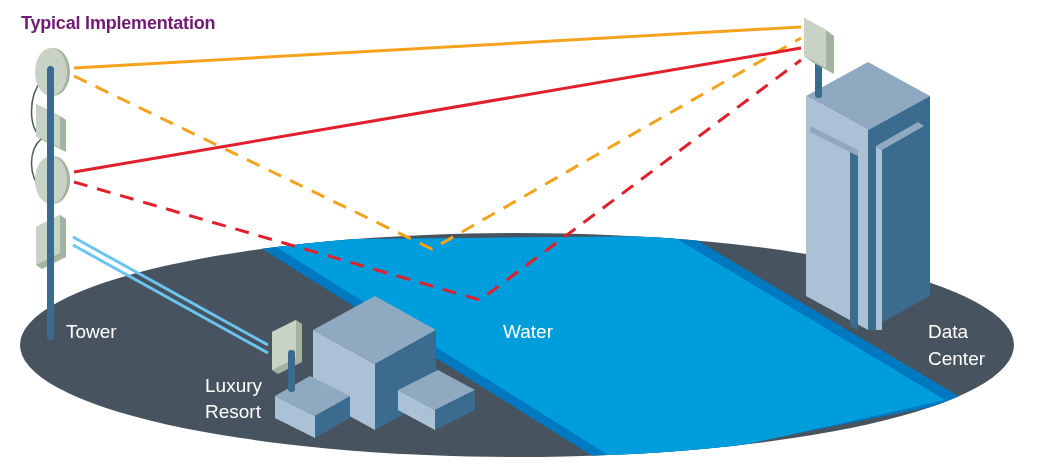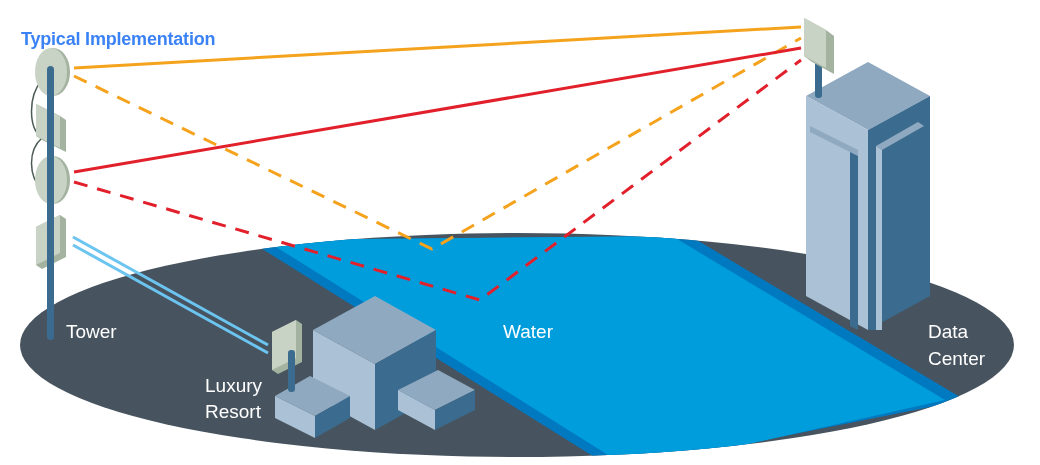--- a/index.html
+++ b/index.html
@@ -1,19 +1,19 @@
 <!DOCTYPE html>
 <html><head>
 <meta charset="utf-8">
 <style>
   html, body { margin: 0; padding: 0; background: #ffffff; }
   body { width: 1040px; height: 465px; position: relative; overflow: hidden;
          font-family: "Liberation Sans", sans-serif; }
   #title { position: absolute; left: 21px; top: 13px; font-size: 18px; font-weight: bold;
-           color: #3b82f6; letter-spacing: -0.2px; margin-top: 16px; }
+           color: #701a75; letter-spacing: -0.2px; }
   svg { position: absolute; left: 0; top: 0; }
   .lbl { font-family: "Liberation Sans", sans-serif; font-size: 19px; fill: #ffffff; }
 </style>
 </head>
 <body>
 
 <div id="title">Typical Implementation</div>
 
 <svg width="1040" height="465" viewBox="0 0 1040 465">
 

